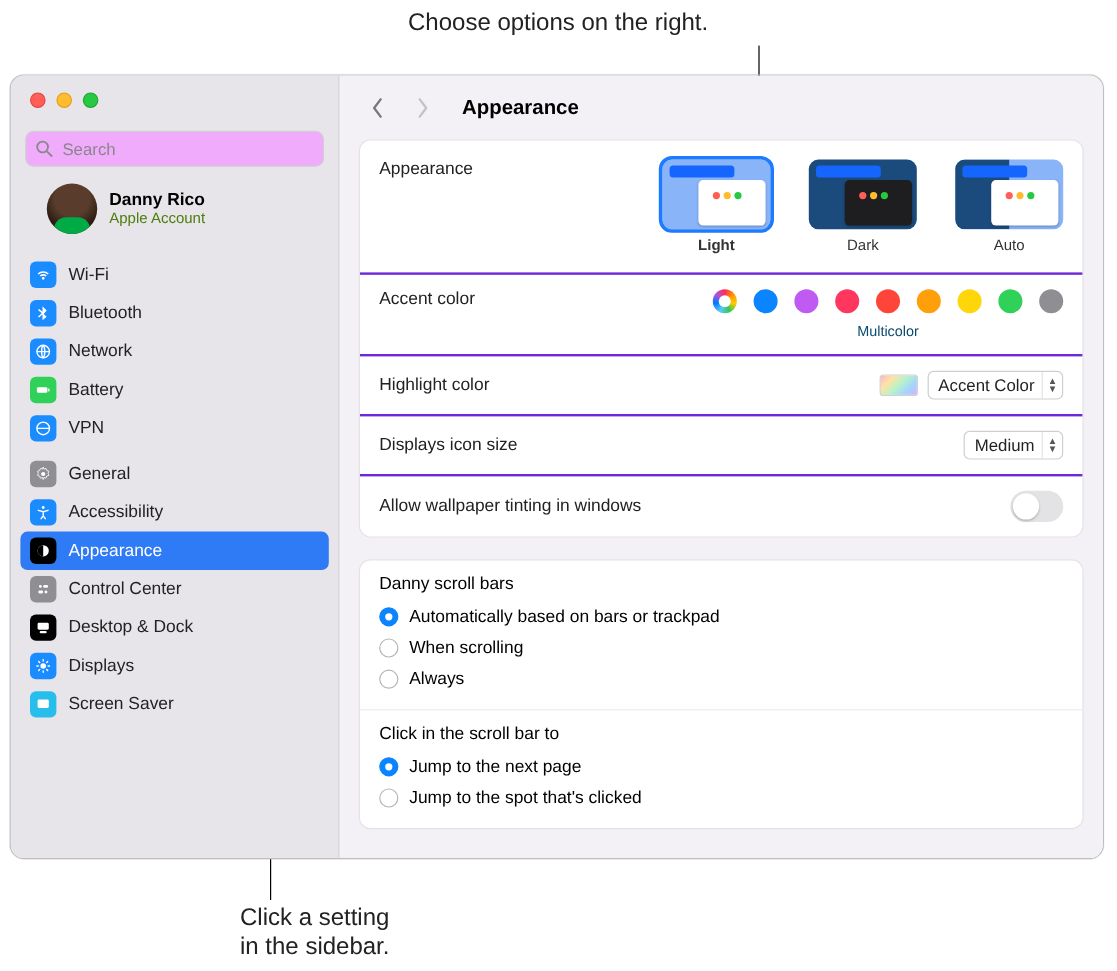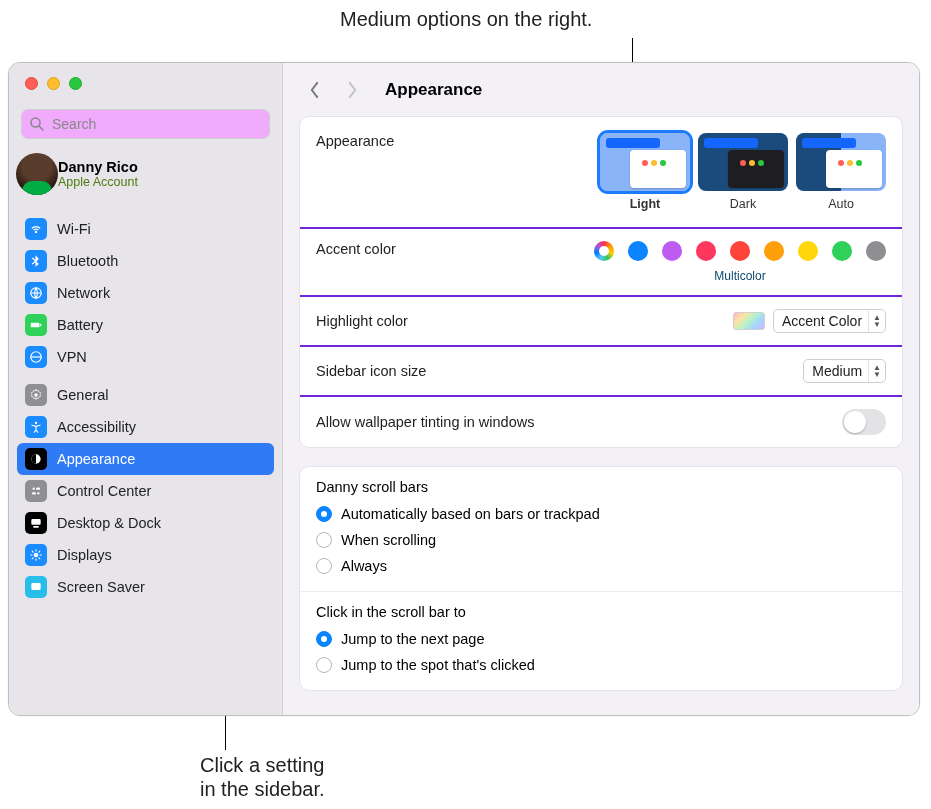--- a/index.html
+++ b/index.html
@@ -23,21 +23,21 @@
   .tl.close { background:#ff5f57; border:0.5px solid #e24640;}
   .tl.min   { background:#febc2e; border:0.5px solid #e1a116;}
   .tl.max   { background:#28c840; border:0.5px solid #1fa82f;}
 
   .search { margin: 6px 12px 10px 12px; position: relative; }
   .search input { width:100%; height:30px; border-radius:7px; border:1px solid #cfcfd2;
                   background:#f0abfc; padding-left: 30px; font-size:14px; color:#333; }
   .search input::placeholder{ color:#888; }
   .search .sicon { position:absolute; left:8px; top:7px; width:16px; height:16px; color:#888;}
 
-  .account { display:flex; align-items:center; padding: 4px 14px 12px 7px; }
+  .account { display:flex; align-items:center; gap:10px; padding: 4px 14px 12px 30px; }
   .avatar { width:42px; height:42px; border-radius:50%; background: radial-gradient(circle at 50% 30%, #5a3c2c 0 40%, #2b1b12 70%);
             position:relative; overflow:hidden; }
   .avatar::after{content:""; position:absolute; bottom:-4px; left:6px; right:6px; height:18px;
                  background:#0a4; border-radius:10px 10px 4px 4px;}
   .acc-name { font-size:14.5px; font-weight:600; }
   .acc-sub  { font-size:12.5px; color:#4d7c0f; }
 
   .nav { padding: 0 8px; overflow:auto; }
   .nav-group { padding-top: 6px; }
   .nav-item { display:flex; align-items:center; gap:10px; height:32px; padding: 0 8px;
@@ -61,21 +61,21 @@
   .pane-title { font-size:17px; font-weight:700; margin-left:6px;}
 
   .content { padding: 0 16px 16px 16px; display:flex; flex-direction:column; gap:18px; overflow:auto;}
   .card { background:#fff; border:1px solid #e4e2e8; border-radius:10px; }
   .row { display:flex; align-items:center; padding: 12px 16px; font-size:14.5px; color:#222; }
   .row + .row { border-top:2px solid #6d28d9; }
   .row .label { flex:1; }
   .row .control { margin-left:auto; display:flex; align-items:center; gap:8px; color:#222;}
 
   
-  .themes { display:flex; gap:8px; }
+  .themes { display:flex; gap:32px; }
   .theme { width:90px; text-align:center; }
   .thumb { width:90px; height:58px; border-radius:8px; position:relative; overflow:hidden;
            background:#8ab4f8; }
   .theme.selected .thumb { outline:3px solid #1c7bff; outline-offset:0; }
   .theme .tlabel { font-size:12.5px; margin-top:6px; color:#333;}
   .theme.selected .tlabel{ font-weight:600; }
   .thumb .win { position:absolute; right:4px; bottom:3px; width:56px; height:38px; background:#fff;
                 border-radius:4px; box-shadow:0 1px 2px rgba(0,0,0,.2);}
   .thumb.dark{ background:#1b4b7d;} .thumb.dark .win{ background:#1e1e20;}
   .thumb .bar{ position:absolute; top:5px; left:6px; width:54px; height:10px; background:#1466ff; border-radius:3px;}
@@ -109,21 +109,21 @@
   .rg-title{ font-size:14.5px; margin-bottom:6px;}
   .radio-opt{ display:flex; align-items:center; gap:9px; font-size:14.5px; height:26px;}
   .radio{ width:16px; height:16px; border-radius:50%; border:1px solid #b6b6ba; background:#fff; display:flex; align-items:center; justify-content:center;}
   .radio.checked{ background:#0a84ff; border-color:#0a84ff;}
   .radio.checked::after{ content:""; width:6px; height:6px; background:#fff; border-radius:50%;}
   .radio-group + .radio-group{ border-top:1px solid #ececef;}
 </style>
 </head>
 <body>
 
-<div class="annot-top">Medium options on the right.</div>
+<div class="annot-top">Choose options on the right.</div>
 <div class="annot-top-line"></div>
 <div class="annot-bottom">
   <span>Click a setting</span><br>
   <span>in the sidebar.</span>
 </div>
 <div class="annot-bottom-line"></div>
 
 <div class="window">
 
   <aside class="sidebar">
@@ -359,21 +359,21 @@
               <span>Accent Color</span>
               <span class="stepper">
                   <span>▲</span>
                   <span>▼</span>
                 </span>
             </div>
           </div>
         </div>
 
         <div class="row">
-          <div class="label">Sidebar icon size</div>
+          <div class="label">Displays icon size</div>
           <div class="control">
             <div class="popup">
               <span>Medium</span>
               <span class="stepper">
                   <span>▲</span>
                   <span>▼</span>
                 </span>
             </div>
           </div>
         </div>

